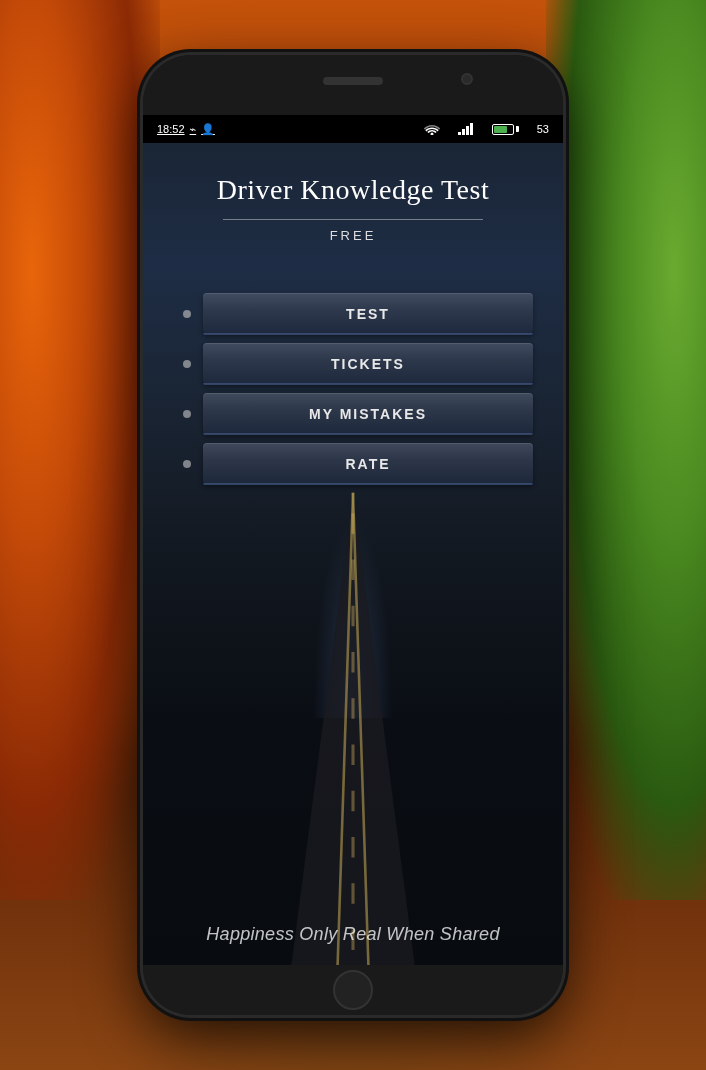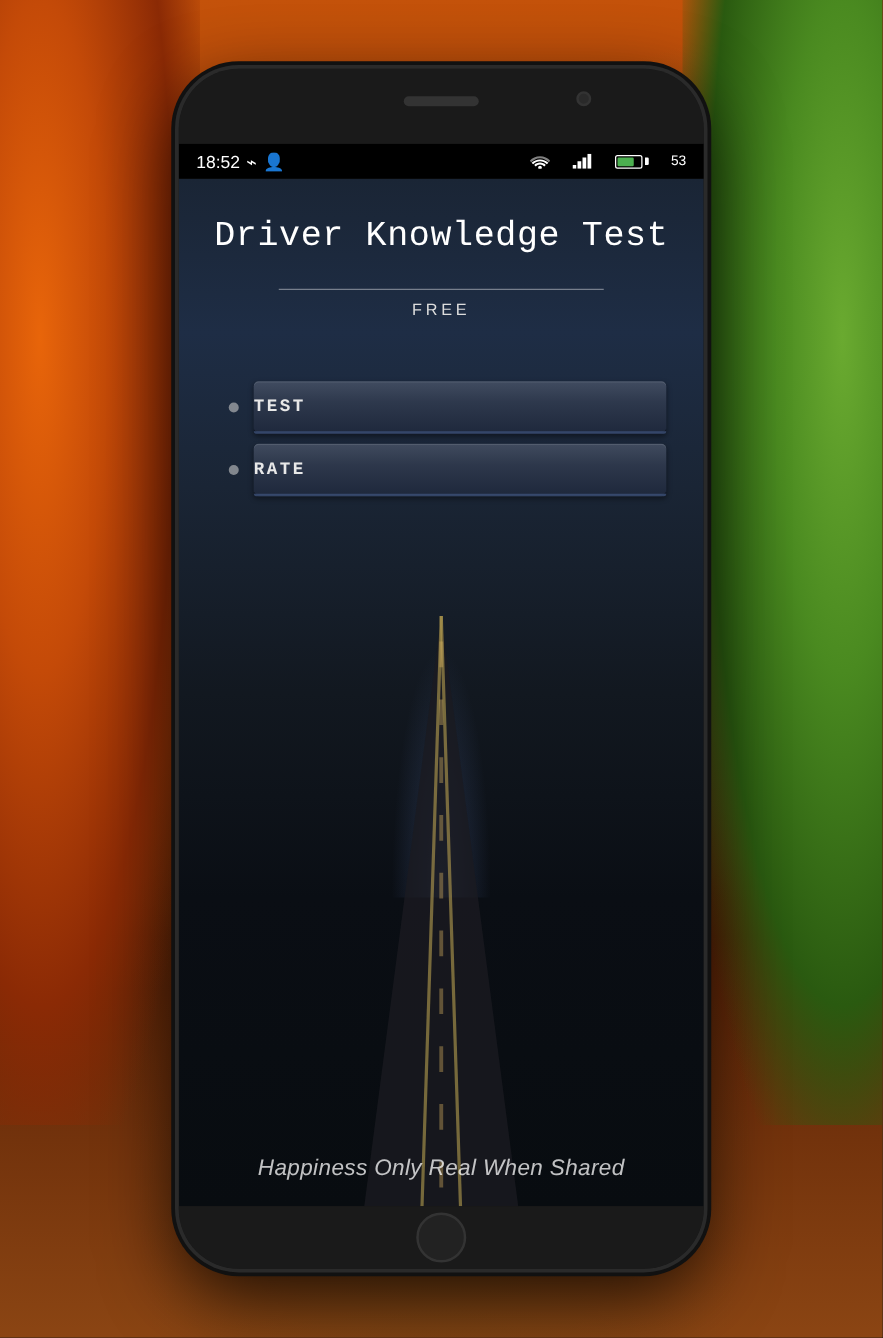--- a/index.html
+++ b/index.html
@@ -107,25 +107,26 @@
       height: 28px;
       background: #000;
       display: flex;
       align-items: center;
       justify-content: space-between;
       padding: 0 14px;
       flex-shrink: 0;
     }
 
     .status-left {
-      font-size: 14px;
+      font-size: 11px;
       color: #fff;
       display: flex;
       align-items: center;
       gap: 5px;
+      text-decoration: underline;
     }
 
     .status-right {
       display: flex;
       align-items: center;
       gap: 18px;
       font-size: 11px;
       color: #fff;
     }
 
@@ -200,27 +201,27 @@
       z-index: 10;
       display: flex;
       flex-direction: column;
       align-items: center;
       padding: 30px 20px 20px;
       height: 100%;
     }
 
     
     .app-title {
-      font-family: Liberation Mono, monospace;
+      font-family: Liberation Serif, serif;
       font-size: 28px;
       color: #fff;
       font-weight: normal;
       text-align: center;
       line-height: 1.2;
-      margin-bottom: 18px;
+      margin-bottom: 6px;
       letter-spacing: 0.5px;
     }
 
     .title-underline {
       width: 260px;
       height: 1px;
       background: rgba(255,255,255,0.4);
       margin: 6px auto 8px;
     }
 
@@ -264,29 +265,29 @@
       background: linear-gradient(180deg,
         rgba(80,90,110,0.7) 0%,
         rgba(50,60,80,0.8) 40%,
         rgba(30,40,60,0.9) 100%
       );
       border: none;
       border-radius: 4px;
       color: #e8e8e8;
       font-size: 14px;
       letter-spacing: 2px;
-      font-family: Liberation Mono, monospace;
+      font-family: Liberation Sans, sans-serif;
       font-weight: bold;
       cursor: pointer;
       position: relative;
       box-shadow:
         0 1px 0 rgba(255,255,255,0.1) inset,
         0 -1px 0 rgba(0,0,0,0.5) inset,
         0 2px 4px rgba(0,0,0,0.4);
-      text-align: left;
+      text-align: center;
     }
 
     .menu-btn::after {
       content: '';
       position: absolute;
       bottom: 0;
       left: 0;
       right: 0;
       height: 2px;
       background: rgba(60,80,120,0.8);
@@ -392,21 +393,29 @@
       <div class="title-underline"></div>
       <div class="app-subtitle">FREE</div>
 
       <div class="menu-list">
 
         <div class="menu-item">
           <span class="menu-dot"></span>
           <button class="menu-btn">TEST</button>
         </div>
 
-
+        <div class="menu-item">
+          <span class="menu-dot"></span>
+          <button class="menu-btn">TICKETS</button>
+        </div>
+
+        <div class="menu-item">
+          <span class="menu-dot"></span>
+          <button class="menu-btn">MY MISTAKES</button>
+        </div>
 
         <div class="menu-item">
           <span class="menu-dot"></span>
           <button class="menu-btn">RATE</button>
         </div>
 
 
       </div>
 
       <div class="footer-text">Happiness Only Real When Shared</div>

